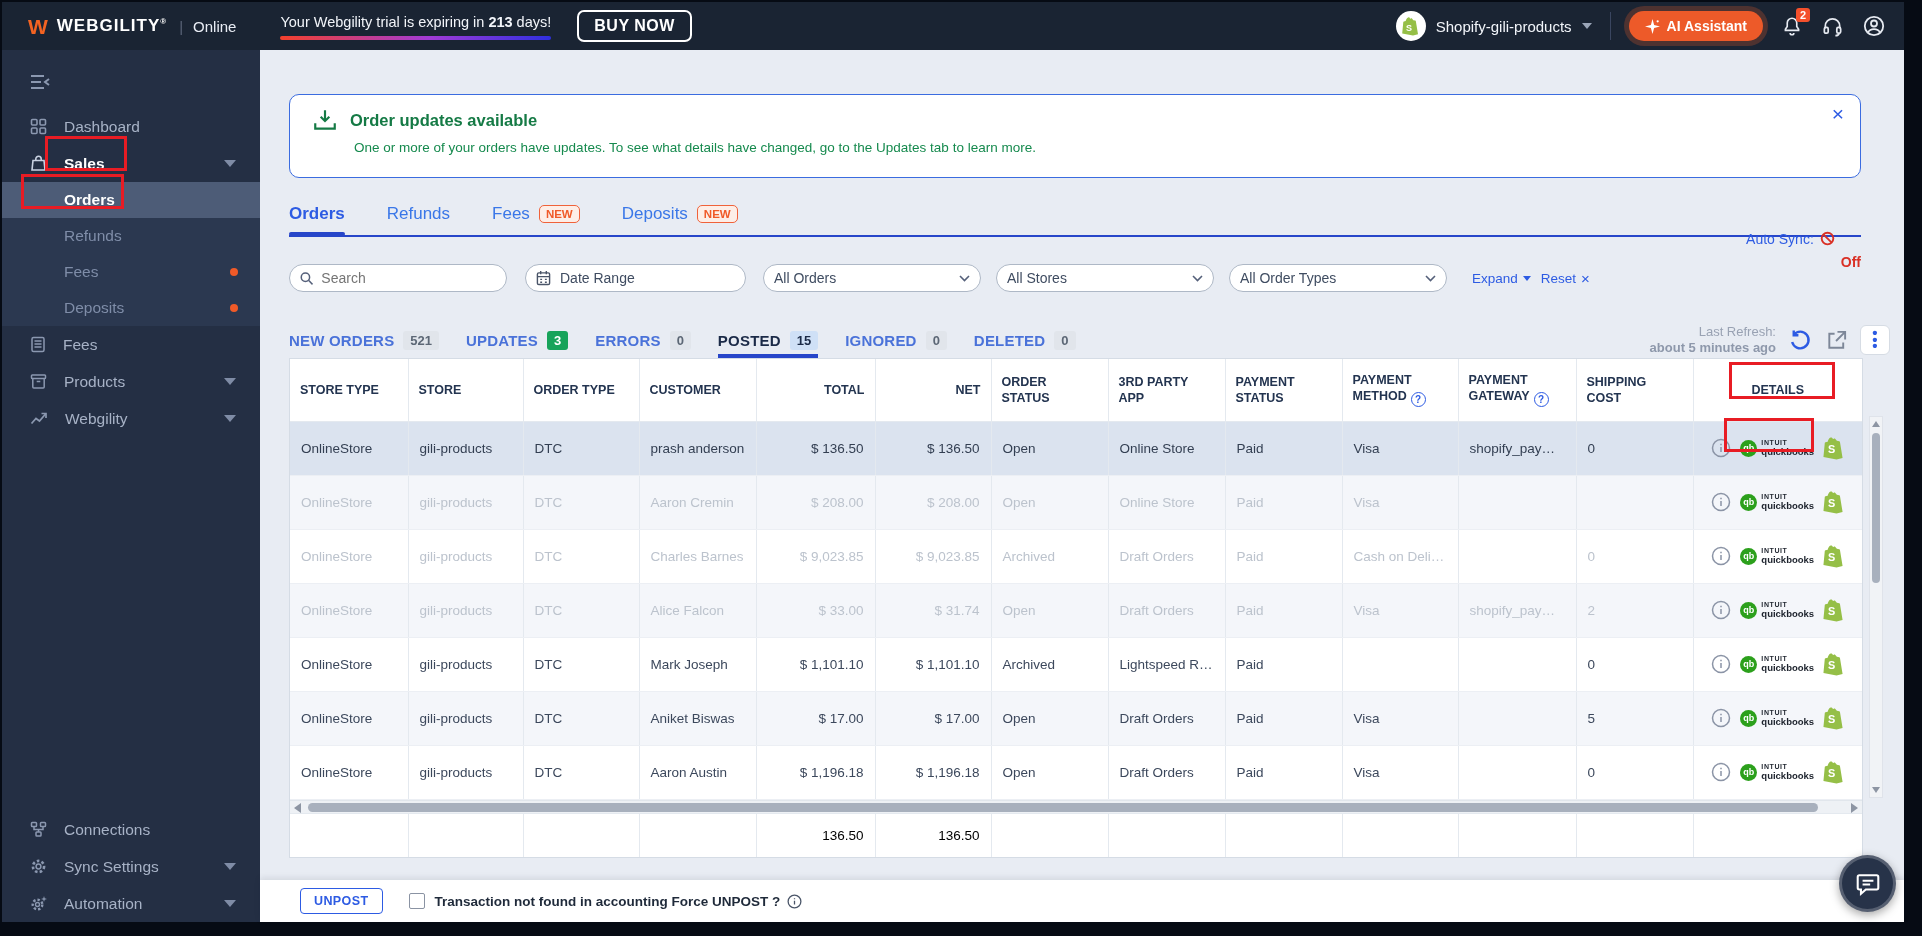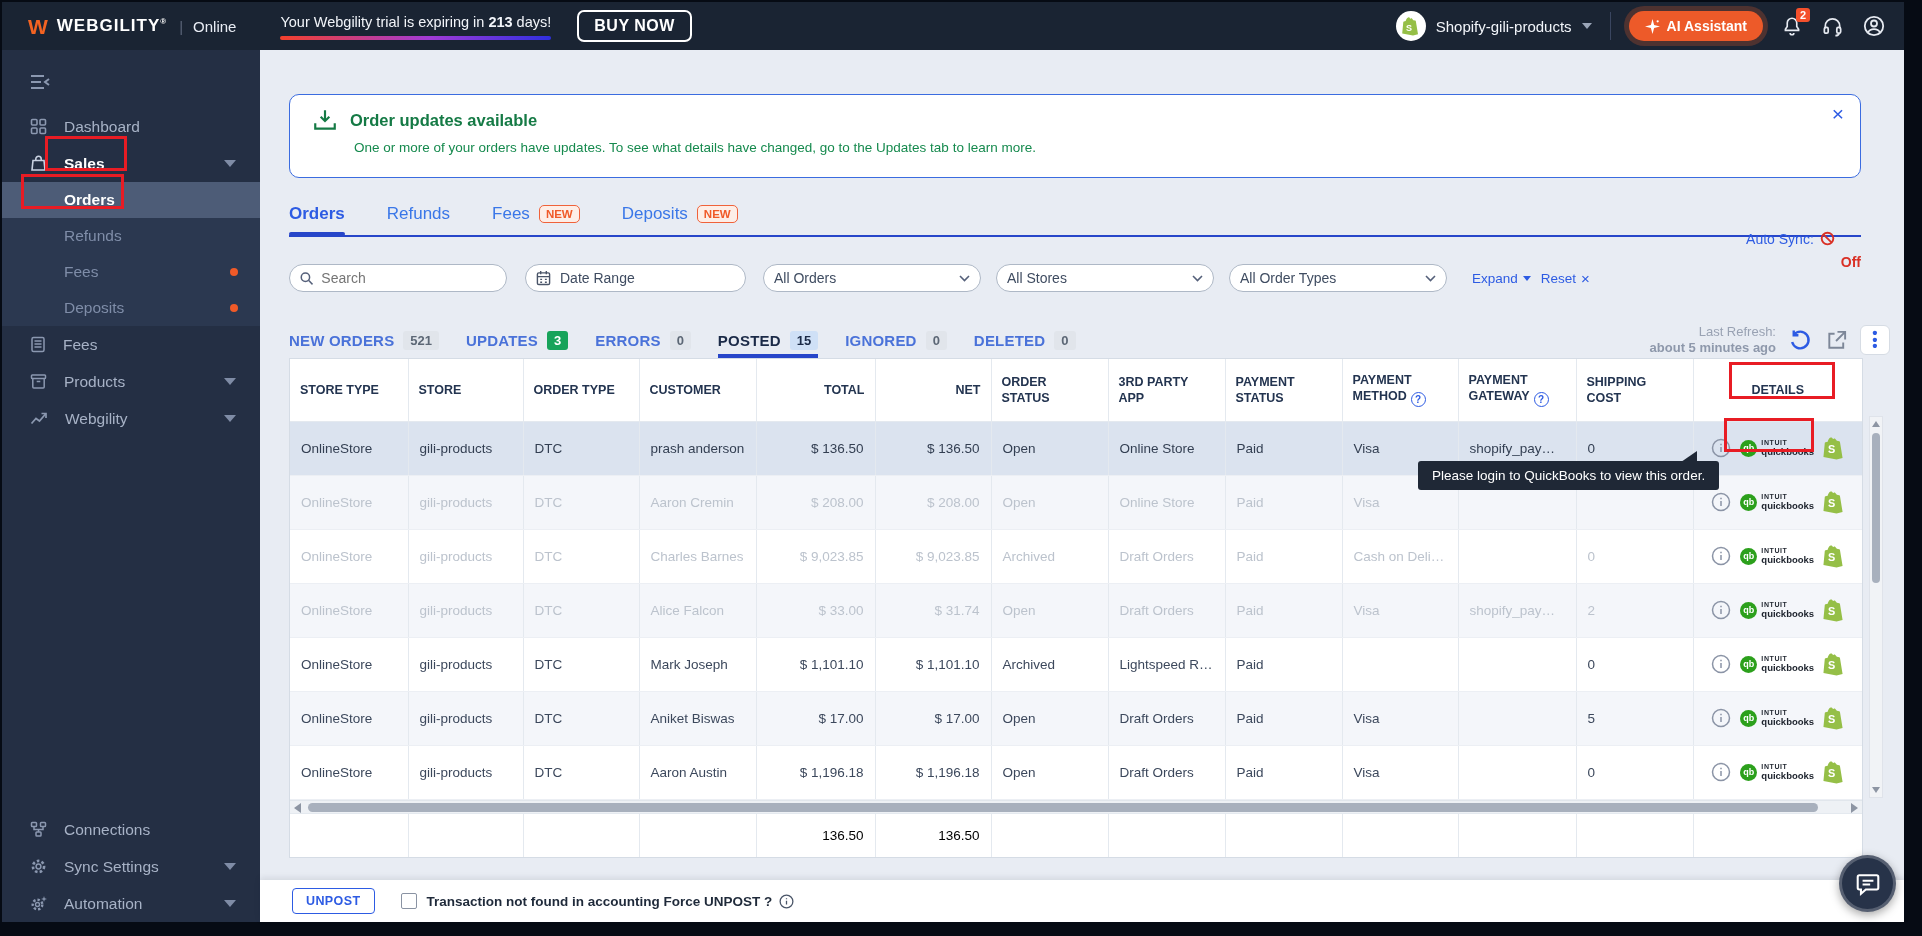--- a/index.html
+++ b/index.html
@@ -138,21 +138,21 @@
 
   
   .tooltip { position:absolute; left:1418px; top:461px; background:#1f2836; color:#fff; font-size:13.5px;
              padding:7px 14px; border-radius:3px; z-index:40; white-space:nowrap; }
   .tooltip::after { content:""; position:absolute; right:22px; top:-10px; width:0; height:0;
                     border-left:16px solid transparent; border-bottom:11px solid #1f2836; }
   .anno { position:absolute; border:3px solid #e81c24; z-index:50; pointer-events:none; }
 
   
   .footer { position:absolute; left:0; right:0; bottom:0; height:42px; background:#fff; box-shadow:0 -2px 6px rgba(20,30,50,.10);
-            display:flex; align-items:center; padding-left:32px; z-index:20; }
+            display:flex; align-items:center; padding-left:40px; z-index:20; }
   .unpost { background:#fff; border:1.5px solid #2d5be3; color:#2d5be3; font-weight:800; font-size:12.5px;
             letter-spacing:.4px; border-radius:4px; padding:5px 13px; cursor:pointer; }
   .fcheck { width:16px; height:16px; border:1.5px solid #8a93a3; border-radius:2px; background:#fff; margin:0 10px 0 26px; cursor:pointer; }
   .flabel { font-size:13.5px; color:#1f2a3a; font-weight:600; display:flex; align-items:center; gap:7px; }
 
   .fab { position:absolute; right:8px; bottom:10px; width:57px; height:57px; border-radius:50%; background:#273349;
          border:3px solid rgba(255,255,255,.22); display:flex; align-items:center; justify-content:center; cursor:pointer; z-index:60;
          box-shadow:0 3px 10px rgba(0,0,0,.35); }
 </style>
 </head>
@@ -821,18 +821,17 @@
       <button class="fab">
         <svg width="26" height="26" viewBox="0 0 24 24" fill="none" stroke="#fff" stroke-width="1.9">
           <path d="M4 4 h16 a1.5 1.5 0 0 1 1.5 1.5 v10 a1.5 1.5 0 0 1 -1.5 1.5 H10 L5.5 21 V17 H4 a1.5 1.5 0 0 1 -1.5 -1.5 v-10 A1.5 1.5 0 0 1 4 4 Z"></path>
           <path d="M7 9 h10 M7 12.5 h7"></path>
         </svg>
       </button>
     </main>
   </div>
 </div>
 
-<div class="tooltip">Please login to QuickBooks to view this order.</div>
 <div class="anno" style="left:45px; top:136px; width:82px; height:35px;"></div>
 <div class="anno" style="left:21px; top:174px; width:103px; height:35px;"></div>
 <div class="anno" style="left:1729px; top:362px; width:106px; height:37px;"></div>
 <div class="anno" style="left:1724px; top:418px; width:90px; height:34px;"></div>
 </div>
 
 </body></html>

